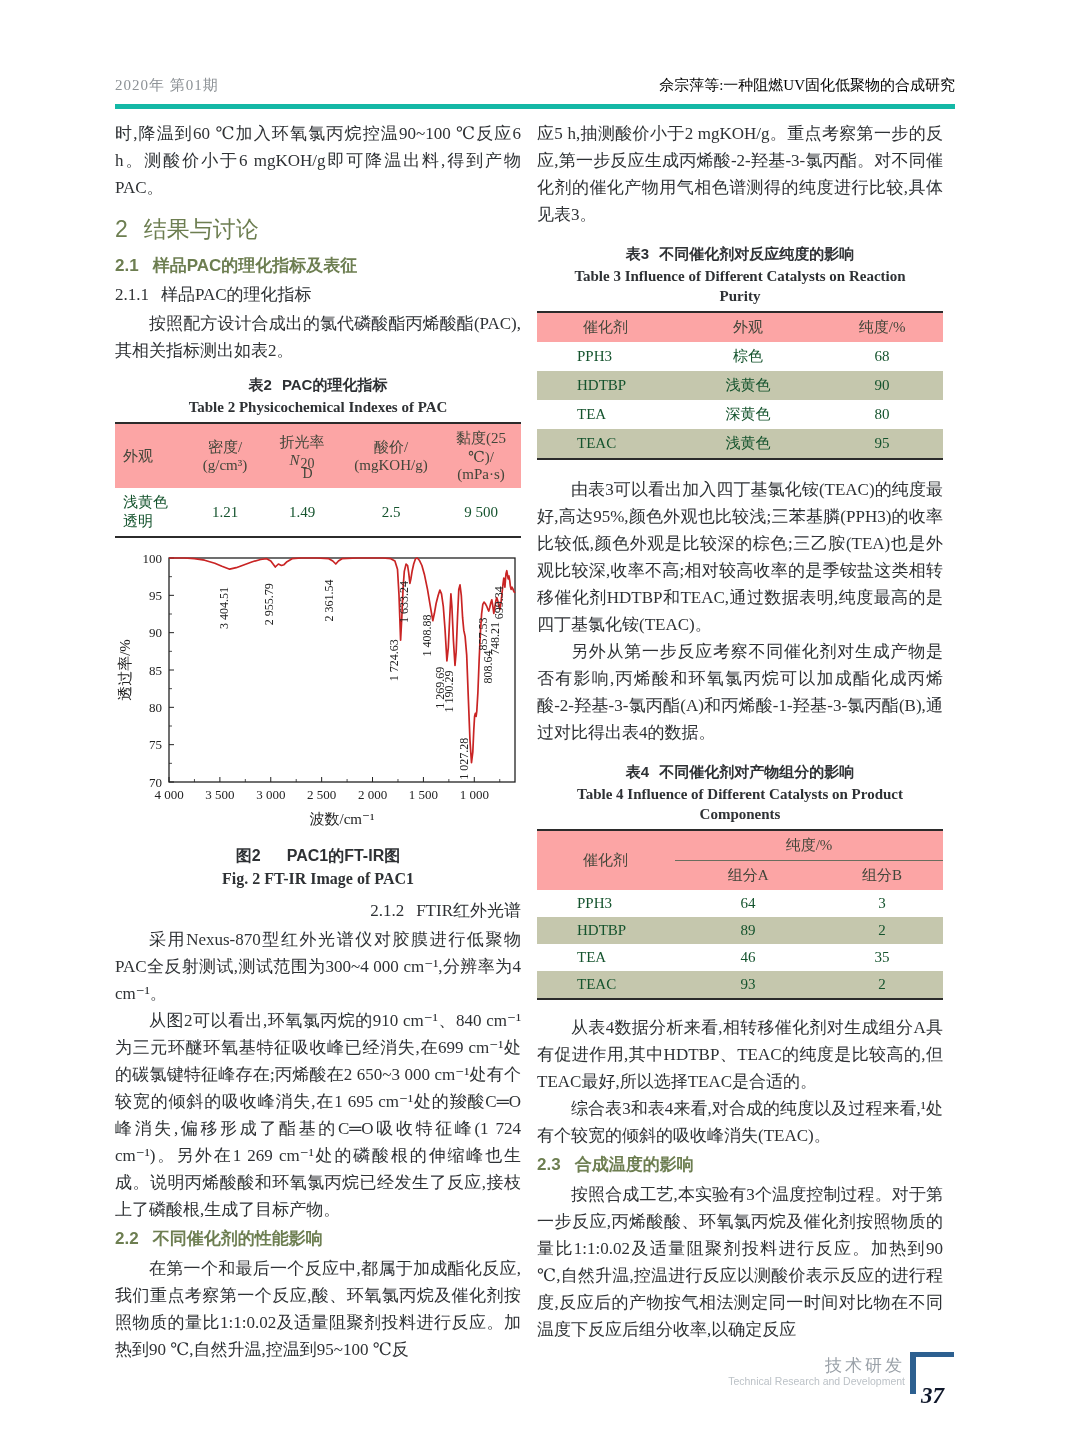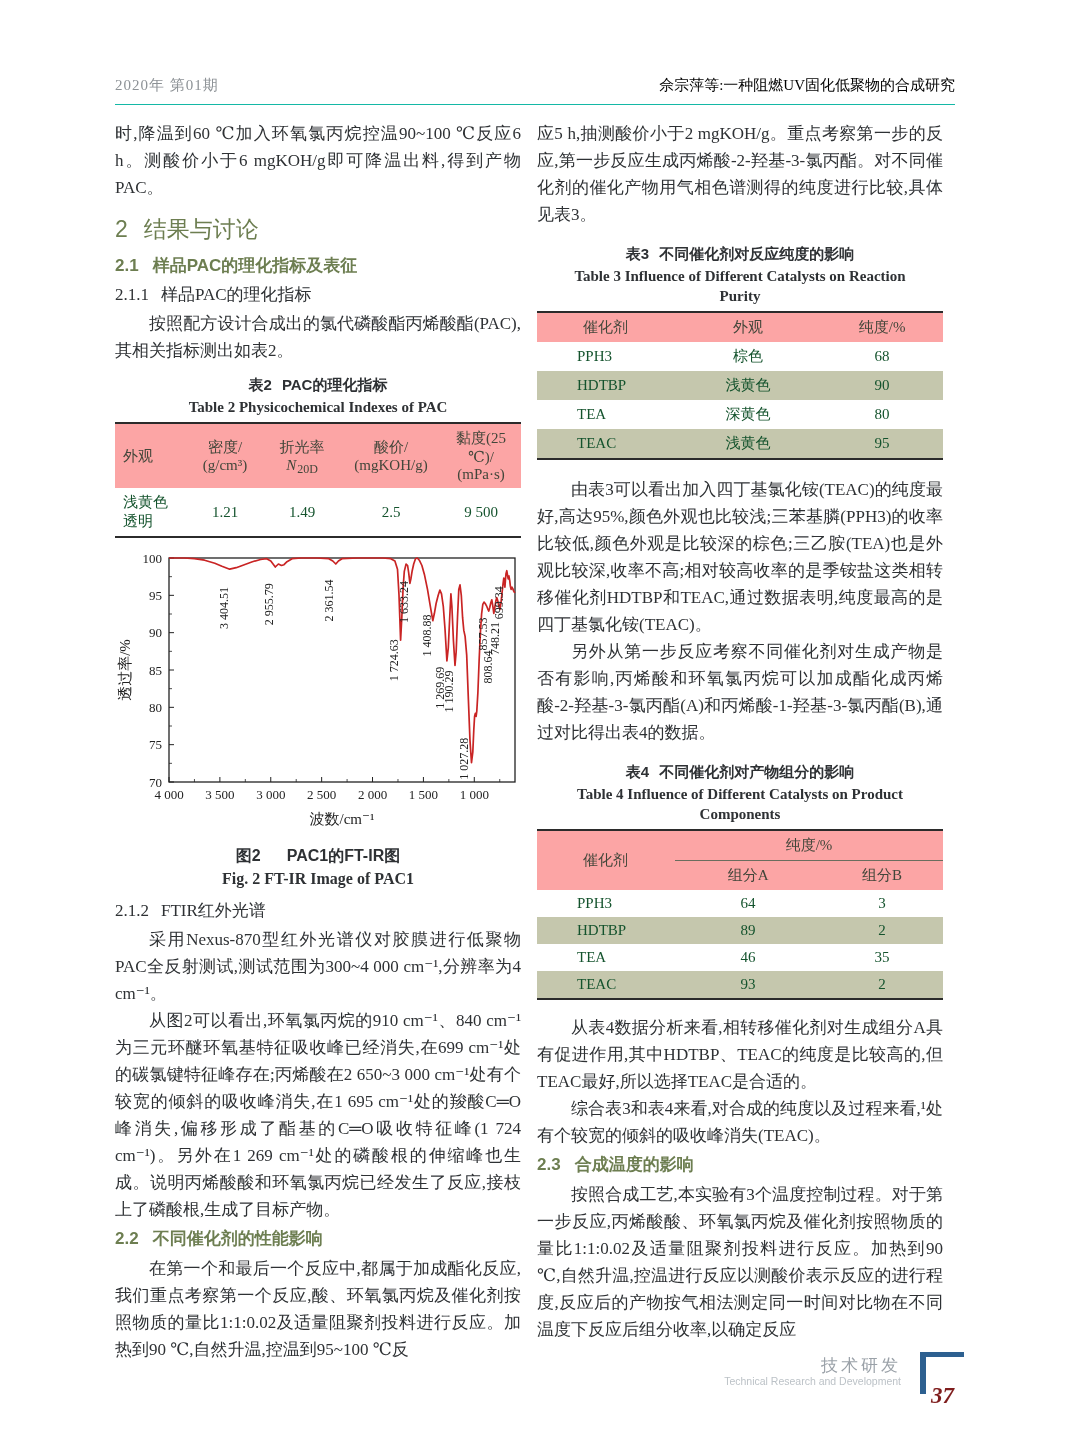--- a/index.html
+++ b/index.html
@@ -1,21 +1,21 @@
 <!DOCTYPE html>
 <html><head>
 <meta charset="utf-8">
 <style>
   html,body{margin:0;padding:0;background:#ffffff;}
   .page{position:relative;width:1072px;height:1444px;background:#ffffff;overflow:hidden;
         font-family:"Liberation Serif","DejaVu Serif",serif;color:#2e3134;}
   
   .pg-header{position:absolute;top:76px;left:115px;width:840px;display:flex;
              justify-content:space-between;align-items:flex-end;
-             border-bottom:1px solid #14b8a6;padding-bottom:9px;font-size:15px;}
+             border-bottom:5px solid #14b8a6;padding-bottom:9px;font-size:15px;}
   .pg-header .hl{color:#8d9296;letter-spacing:1px;}
   .pg-header .hr{color:#000000;}
   
   .cols{position:absolute;top:120px;left:115px;width:840px;display:flex;gap:16px;}
   .col{width:406px;}
   .para{font-size:17px;line-height:27px;text-align:justify;text-indent:2em;margin:0 0 0 0;}
   .para.noindent{text-indent:0;}
   .para.mt{margin-top:8px;}
   .h-sec{font-family:"Liberation Sans","DejaVu Sans",sans-serif;color:#6d7e51;
          font-size:23px;font-weight:500;margin:13px 0 9px 0;line-height:30px;}
@@ -32,41 +32,41 @@
   .cap-en{font-weight:700;font-size:15px;text-align:center;line-height:20px;margin:0 0 5px 0;}
   
   table.dt{width:100%;border-collapse:collapse;border-top:2.5px solid #2b2b2b;
            border-bottom:2.5px solid #2b2b2b;font-size:15px;margin-bottom:2px;}
   table.dt th{background:#fca5a5;color:#42463a;font-weight:400;padding:5px 2px;text-align:center;}
   table.dt td{padding:5px 2px;text-align:center;color:#14532d;}
   table.dt tr.alt td{background:#c5c7ad;}
   table.dt .cl{text-align:left;padding-left:40px;}
   table.dt th.cl{padding-left:46px;}
   th.purity-span{border-bottom:1px solid #6a6d5e;}
-  .supsub{display:inline-flex;flex-direction:row;font-size:12px;line-height:10px;
+  .supsub{display:inline-flex;flex-direction:column;font-size:14px;line-height:10px;
           vertical-align:-3px;margin-left:1px;}
   
   .chart-wrap{margin:8px 0 0 0;}
   svg text.tick{font-family:"Liberation Serif","DejaVu Serif",serif;font-size:13px;fill:#222;}
   svg text.axis{font-family:"Liberation Serif","DejaVu Serif",serif;font-size:15px;fill:#222;}
   svg text.peak{font-family:"Liberation Serif","DejaVu Serif",serif;font-size:12px;fill:#222;}
   .fig-cap-cn{font-family:"Liberation Sans","DejaVu Sans",sans-serif;font-weight:600;
               font-size:16px;text-align:center;margin:6px 0 3px 0;}
   .fig-cap-cn .lbl{margin-right:26px;}
   .fig-cap-en{font-weight:700;font-size:16px;text-align:center;margin:0 0 8px 0;}
   
-  .pg-footer{position:absolute;top:1352px;right:108px;display:flex;align-items:flex-start;gap:19px;}
+  .pg-footer{position:absolute;top:1352px;right:118px;display:flex;align-items:flex-start;gap:5px;}
   .f-text{text-align:right;padding-top:4px;}
   .f-cn{font-family:"Liberation Sans","DejaVu Sans",sans-serif;color:#9aa1a8;
         font-size:17px;letter-spacing:3px;line-height:19px;}
   .f-en{font-family:"Liberation Sans","DejaVu Sans",sans-serif;color:#bcc2c7;
         font-size:10.5px;line-height:13px;}
   .pageno-box{border-top:5px solid #2d6090;border-left:6px solid #2d6090;
               width:38px;height:37px;display:flex;align-items:center;}
-  .pageno{font-style:italic;font-weight:700;font-size:23px;color:#7f1d1d;padding-left:5px;margin-top:41px;}
+  .pageno{font-style:italic;font-weight:700;font-size:23px;color:#0f172a;padding-left:5px;margin-top:41px;}
 </style>
 </head>
 <body>
 
 <div class="page">
 
   <div class="pg-header">
     <span class="hl">2020年 第01期</span>
     <span class="hr">佘宗萍等:一种阻燃UV固化低聚物的合成研究</span>
   </div>
@@ -183,21 +183,21 @@
             <text x="388.39882352941174" y="73.22666666666669" class="peak" transform="rotate(-90 388.39882352941174 73.22666666666669)">699.34</text>
             <text x="227" y="278" text-anchor="middle" class="axis">波数/cm⁻¹</text>
             <text x="15" y="124" text-anchor="middle" class="axis" transform="rotate(-90 15 124)">透过率/%</text>
           </svg>
       </div>
       <div class="fig-cap-cn">
         <span class="lbl">图2</span><span>PAC1的FT-IR图</span>
       </div>
       <div class="fig-cap-en">Fig. 2  FT-IR Image of PAC1</div>
 
-      <div class="h-sub2" style="margin-top:10px;">
+      <div class="h-sub2" style="margin-top:10px;text-align:right;">
         <span class="num">2.1.2</span><span>FTIR红外光谱</span>
       </div>
       <p class="para">采用Nexus-870型红外光谱仪对胶膜进行低聚物PAC全反射测试,测试范围为300~4 000 cm⁻¹,分辨率为4 cm⁻¹。</p>
       <p class="para">从图2可以看出,环氧氯丙烷的910 cm⁻¹、840 cm⁻¹为三元环醚环氧基特征吸收峰已经消失,在699 cm⁻¹处的碳氯键特征峰存在;丙烯酸在2 650~3 000 cm⁻¹处有个较宽的倾斜的吸收峰消失,在1 695 cm⁻¹处的羧酸C═O峰消失,偏移形成了酯基的C═O吸收特征峰(1 724 cm⁻¹)。另外在1 269 cm⁻¹处的磷酸根的伸缩峰也生成。说明丙烯酸酸和环氧氯丙烷已经发生了反应,接枝上了磷酸根,生成了目标产物。</p>
       <div class="h-sub">
         <span class="num">2.2</span><span>不同催化剂的性能影响</span>
       </div>
       <p class="para">在第一个和最后一个反应中,都属于加成酯化反应,我们重点考察第一个反应,酸、环氧氯丙烷及催化剂按照物质的量比1:1:0.02及适量阻聚剂投料进行反应。加热到90 ℃,自然升温,控温到95~100 ℃反</p>
     </div>
 

